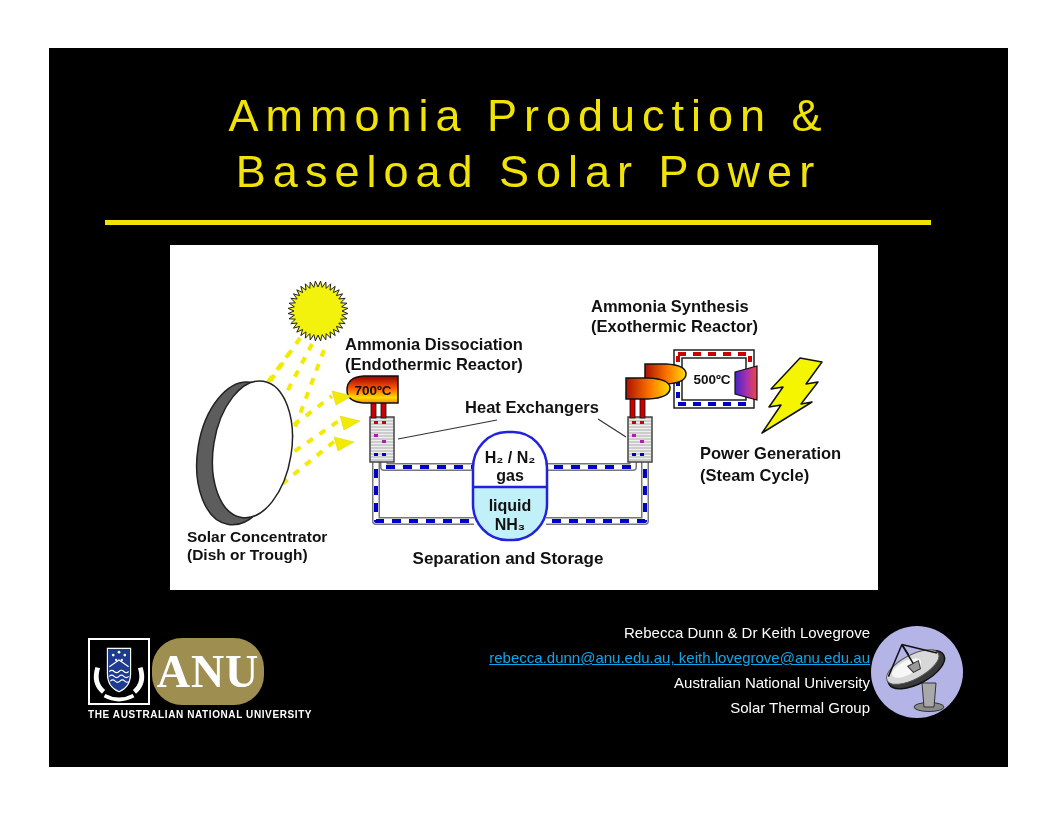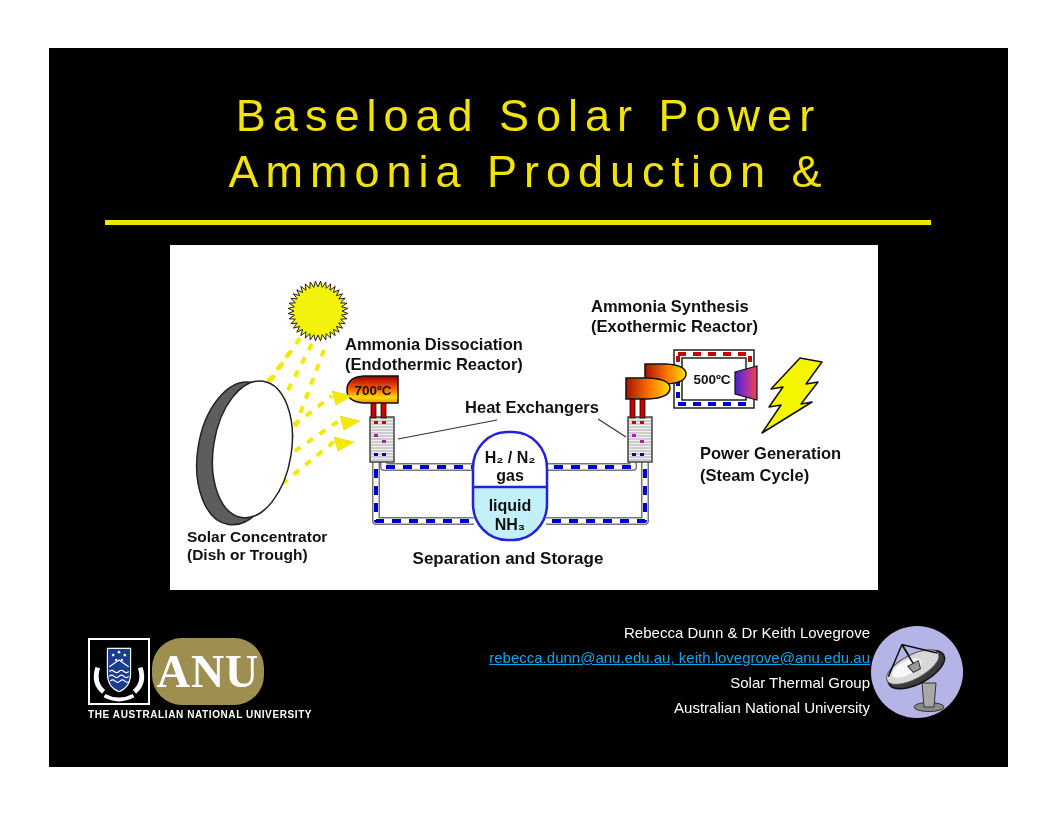--- a/index.html
+++ b/index.html
@@ -25,22 +25,22 @@
   .badge{position:absolute;left:818px;top:575px;width:100px;height:100px;}
   .diag-label{font-family:"Liberation Sans",sans-serif;font-weight:bold;fill:#111;}
 </style>
 </head>
 <body>
 
 <div class="page">
   <div class="slide">
 
     <div class="title">
+      <div>Ammonia Production &amp;</div>
       <div>Baseload Solar Power</div>
-      <div>Ammonia Production &amp;</div>
     </div>
     <div class="title-rule"></div>
 
     <div class="diagram-box">
       <svg width="708" height="345" viewBox="170 245 708 345" xmlns="http://www.w3.org/2000/svg">
         <defs>
           <pattern id="hx" width="6" height="3" patternUnits="userSpaceOnUse">
             <rect width="6" height="3" fill="#efefef"></rect>
             <line x1="0" y1="1" x2="6" y2="1" stroke="#999" stroke-width="0.8"></line>
           </pattern>
@@ -184,22 +184,22 @@
         <g stroke="#333" stroke-width="1.2">
           <line x1="497" y1="420" x2="398" y2="439"></line>
           <line x1="598" y1="419" x2="626" y2="437"></line>
         </g>
       </svg>
     </div>
 
     <div class="footer">
       <div>Rebecca Dunn &amp; Dr Keith Lovegrove</div>
       <div class="link">rebecca.dunn@anu.edu.au, keith.lovegrove@anu.edu.au</div>
+      <div>Australian National University</div>
       <div>Solar Thermal Group</div>
-      <div>Australian National University</div>
     </div>
 
     <div class="anu-logo">
       <div class="anu-row">
         <div class="anu-crest">
           <svg width="58" height="63" viewBox="0 0 60 64">
             <path d="M 8 28 Q 3 44 14 53" stroke="#fff" stroke-width="5" fill="none"></path>
             <path d="M 52 28 Q 57 44 46 53" stroke="#fff" stroke-width="5" fill="none"></path>
             <path d="M 15 57 Q 30 65 45 57" stroke="#fff" stroke-width="4" fill="none"></path>
             <path d="M 18 8 L 42 8 L 42 34 Q 42 48 30 53 Q 18 48 18 34 Z" fill="#1d3c8f" stroke="#fff" stroke-width="1.2"></path>

